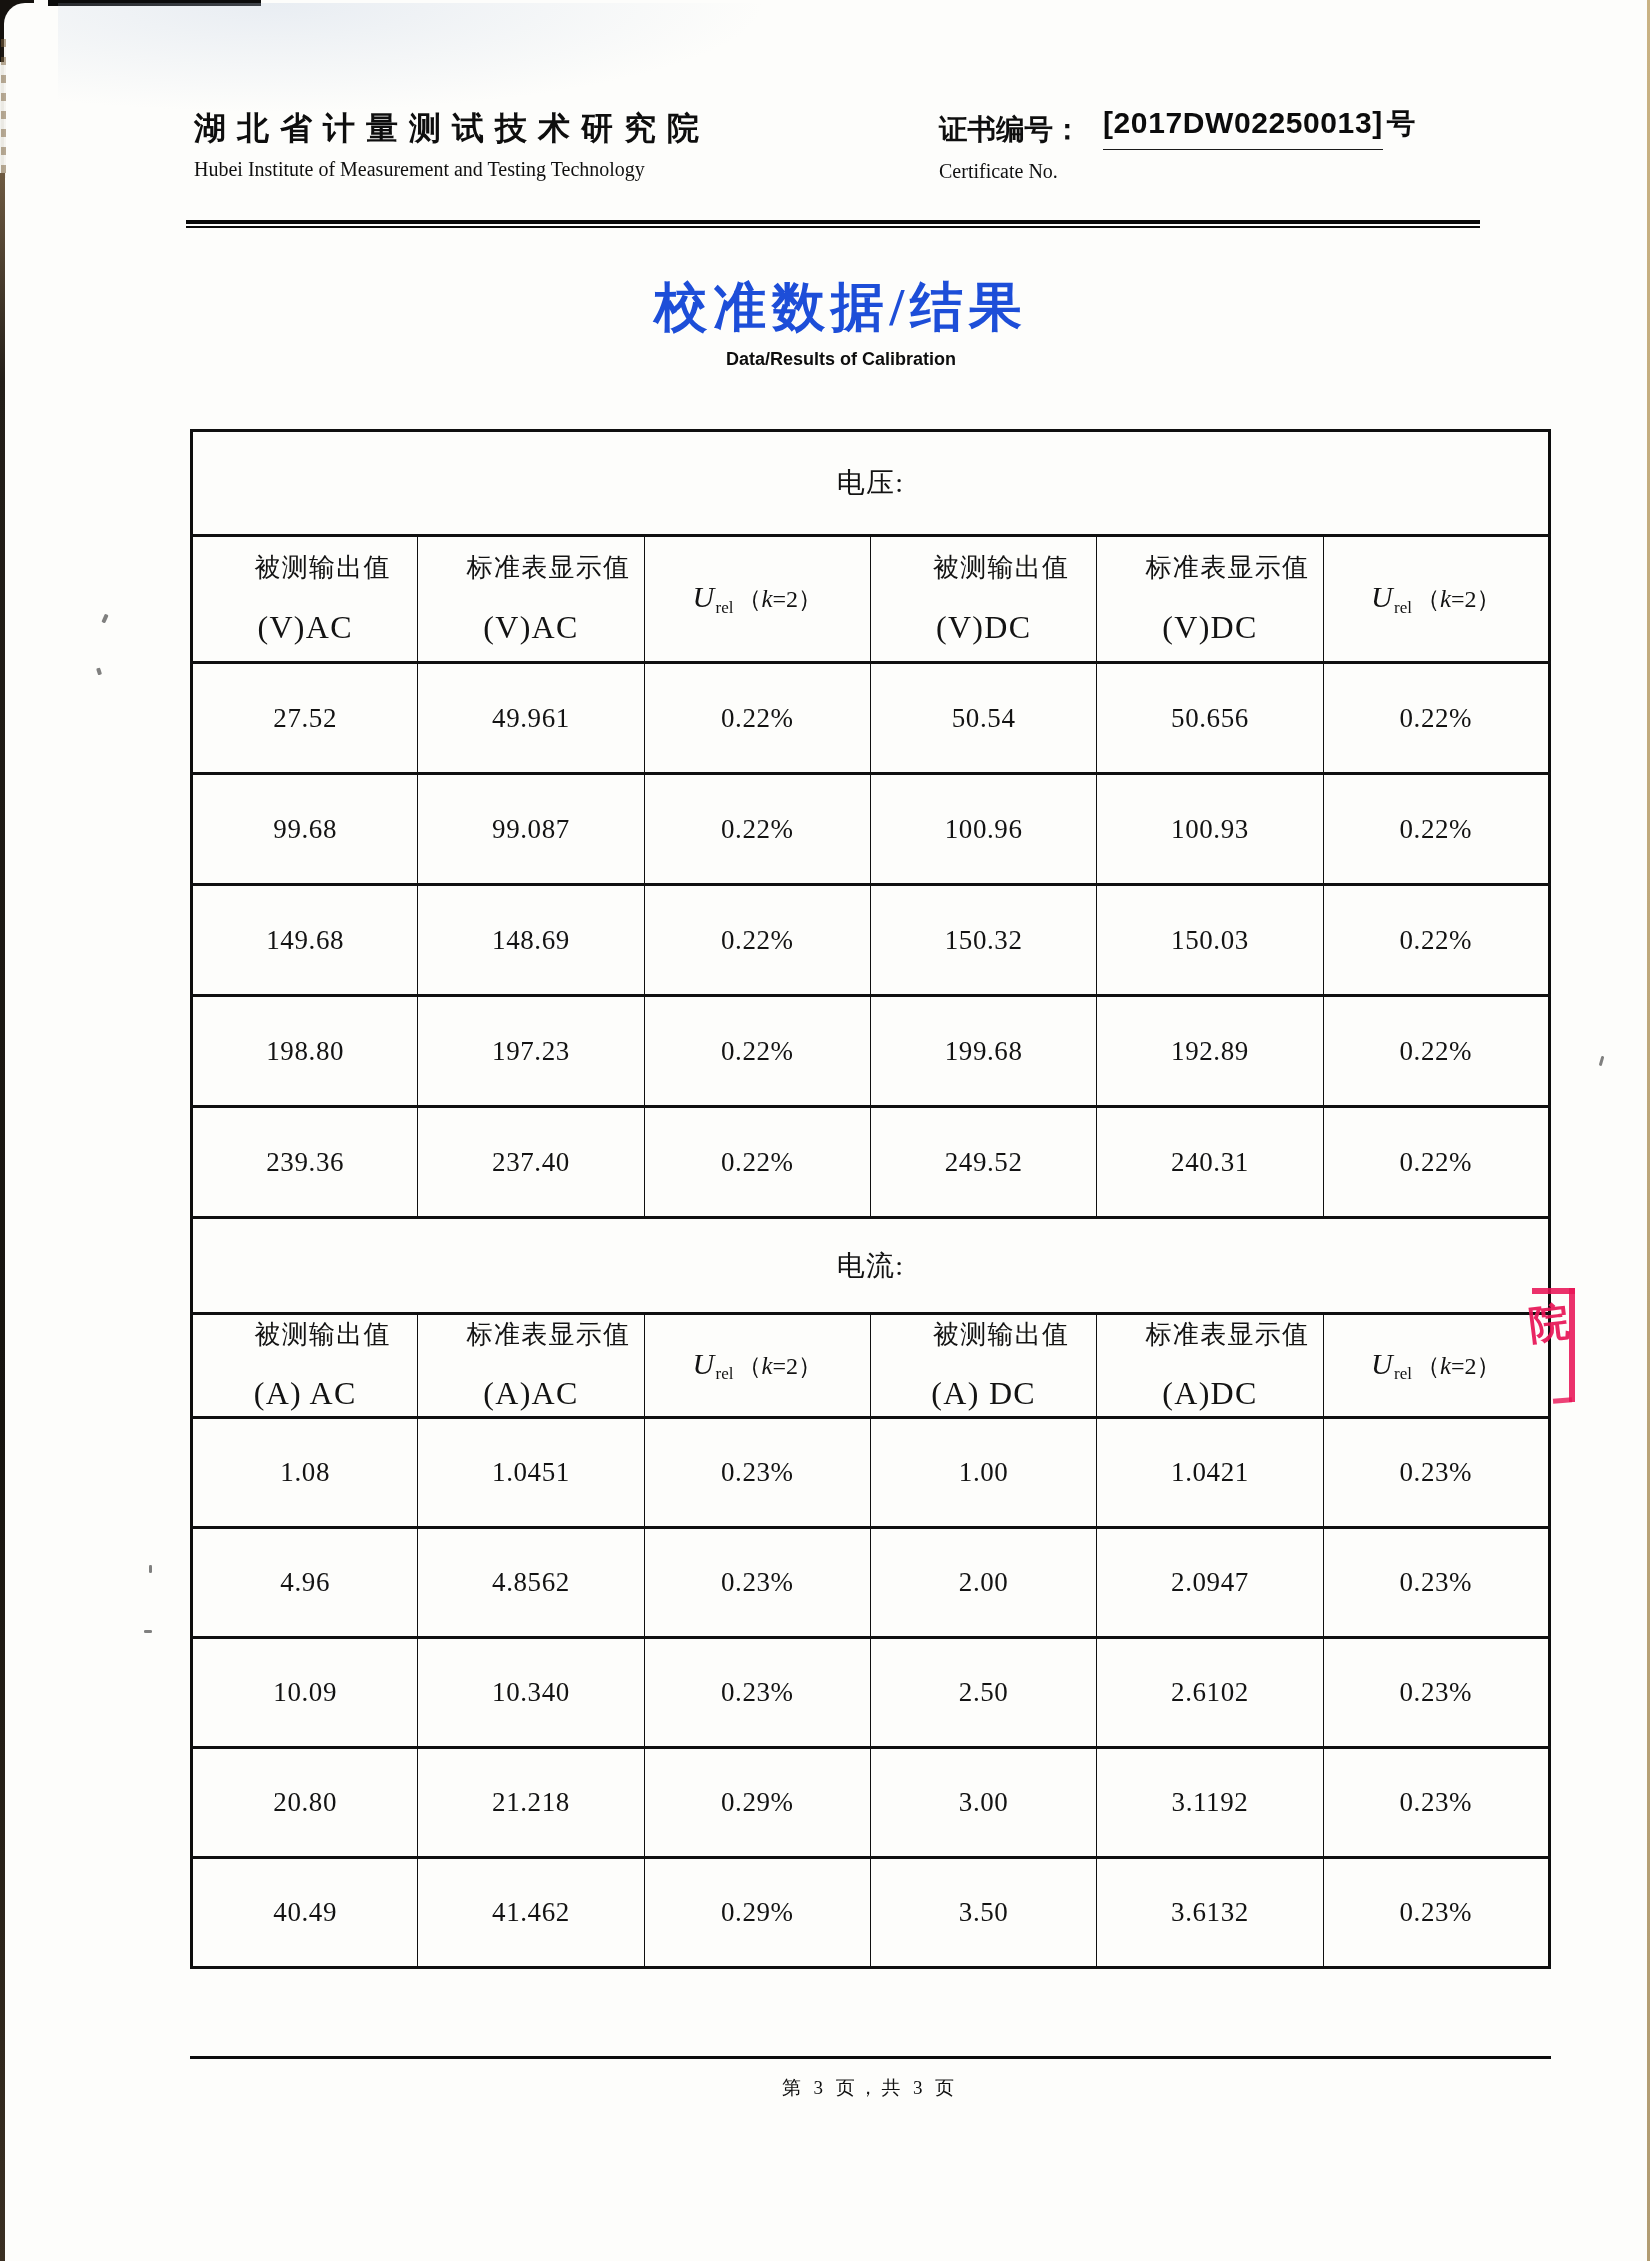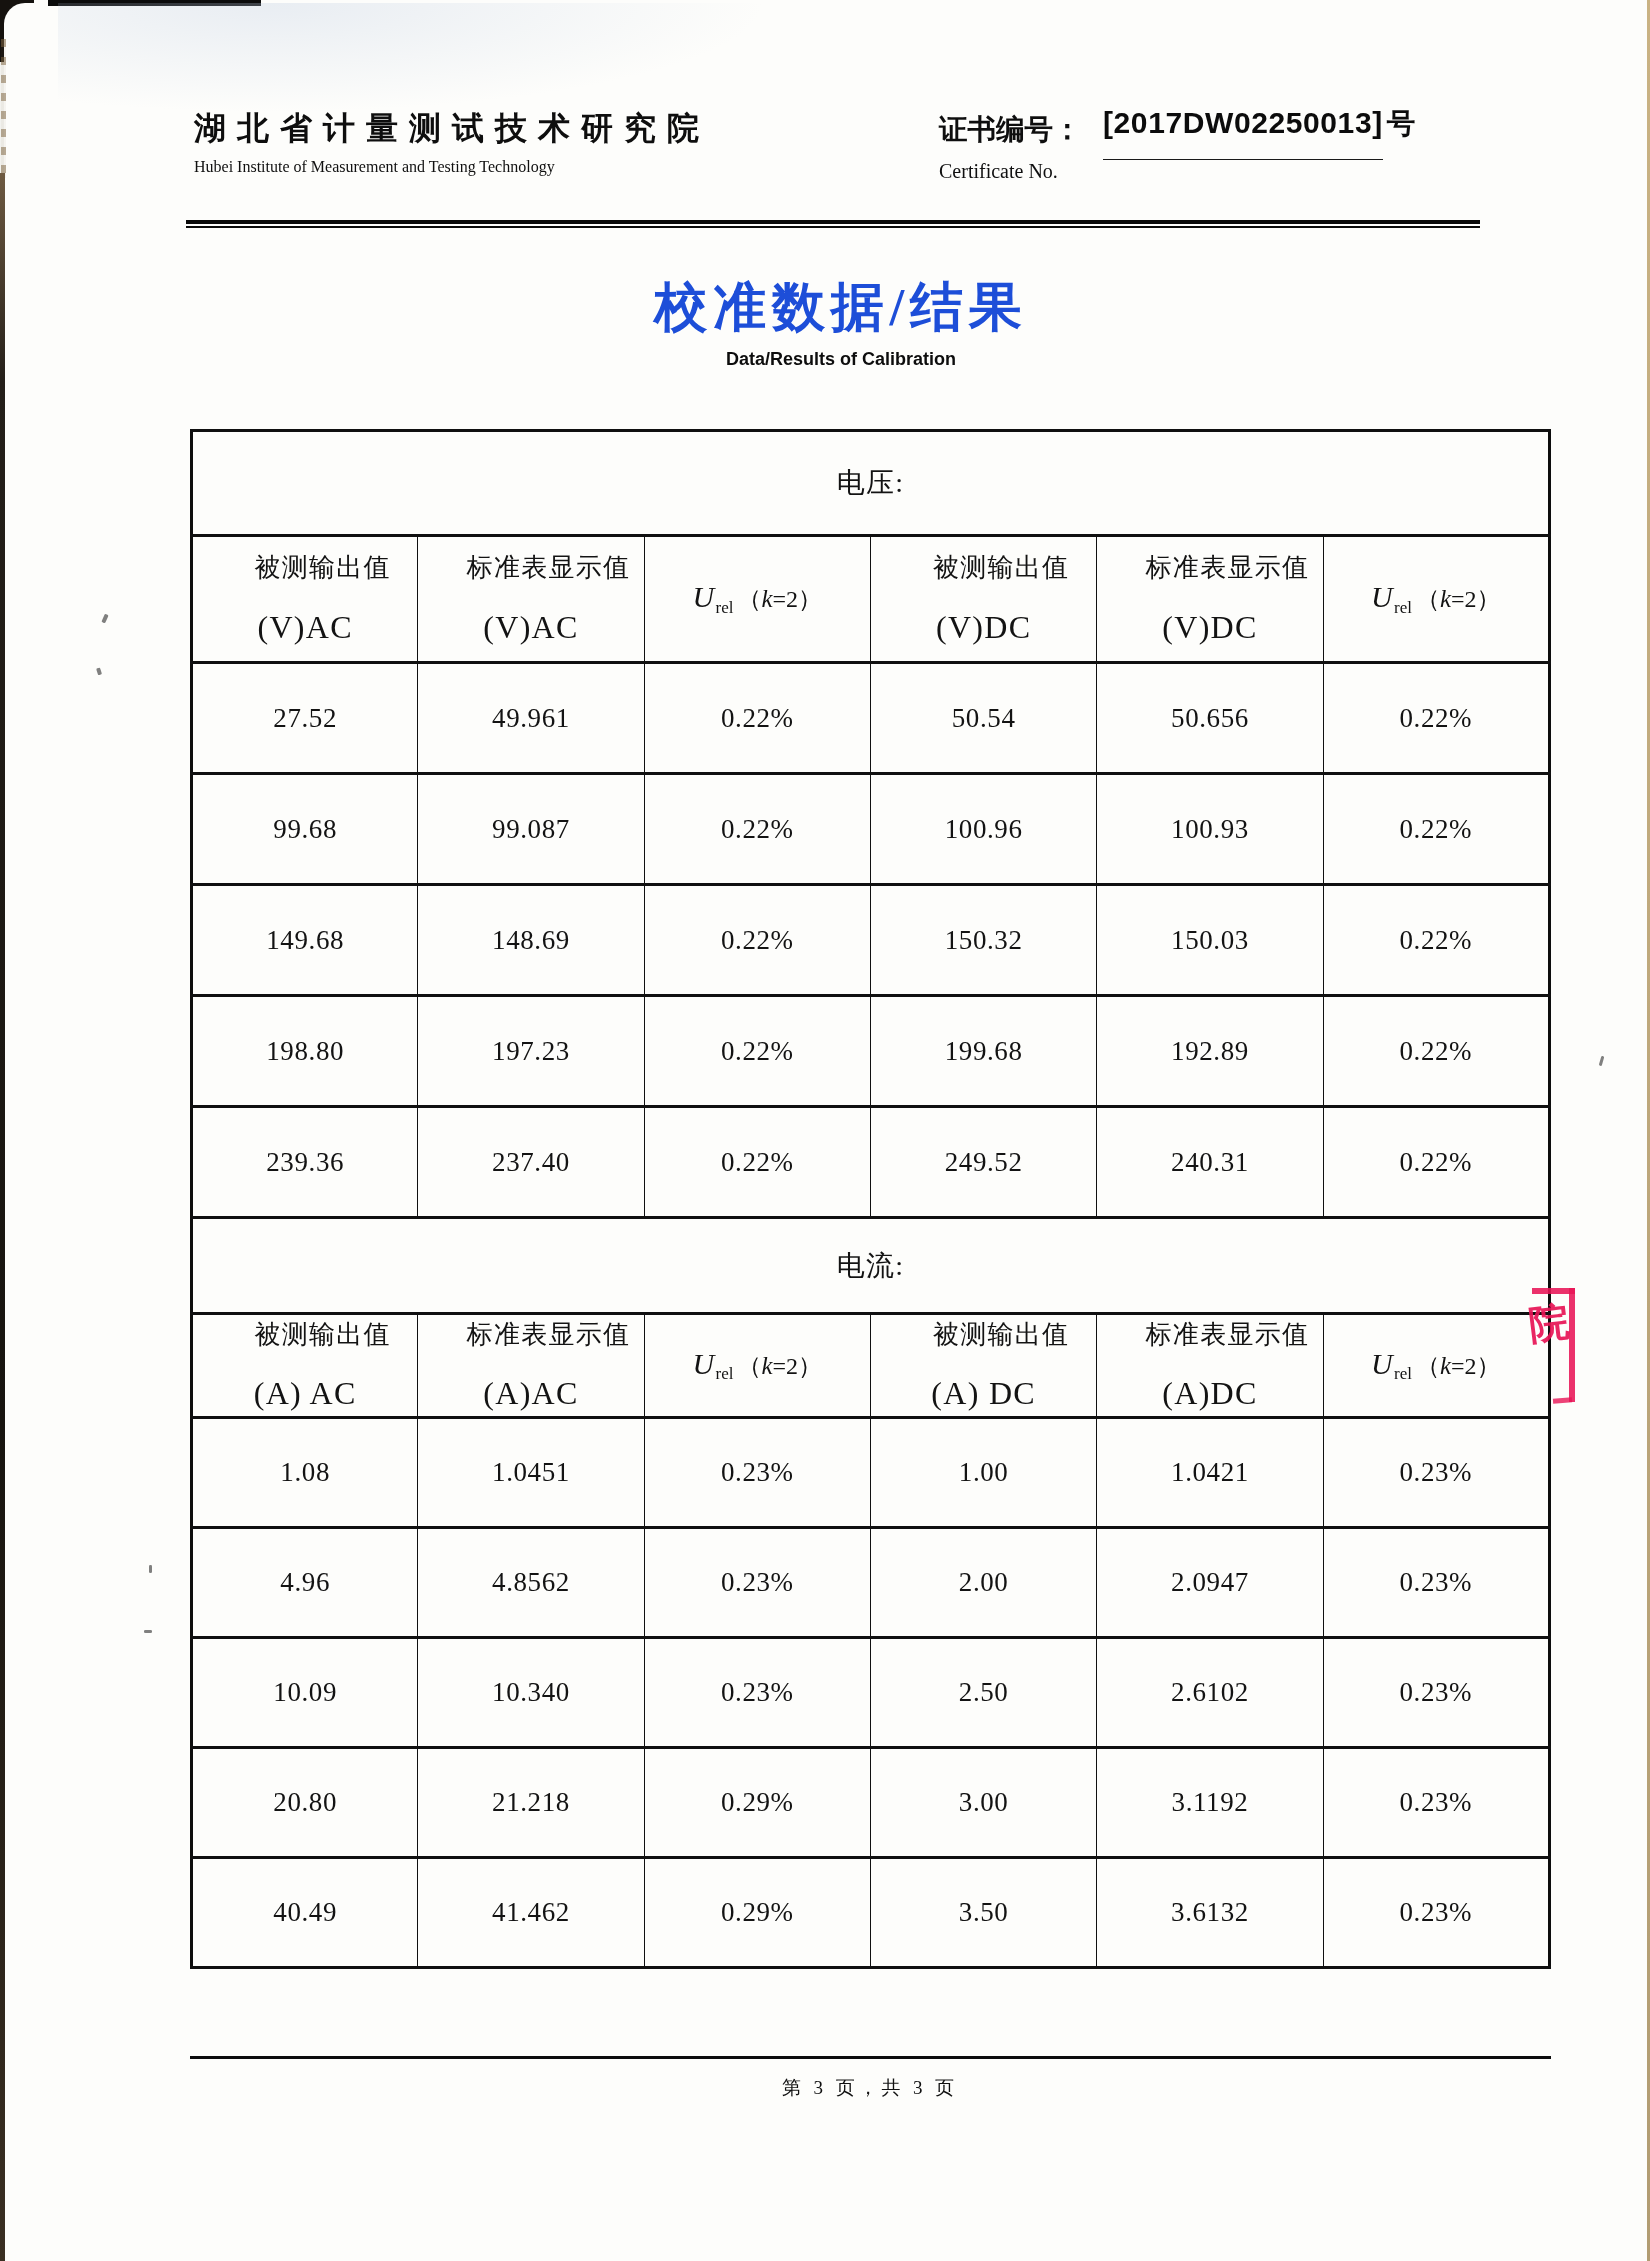--- a/index.html
+++ b/index.html
@@ -21,26 +21,26 @@
   .left-specks{position:absolute;left:0.6px;top:39px;width:5.8px;height:139px;
     background:repeating-linear-gradient(to bottom,rgba(125,100,64,.55) 0 7.8px,rgba(125,100,64,.06) 7.8px 18px);}
   .right-edge{position:absolute;right:0;top:0;width:4.5px;height:2261px;
     background:linear-gradient(to bottom,#c9b283,#b19c72);}
   .top-tint{position:absolute;left:58px;top:2.6px;width:711px;height:110px;
     background:radial-gradient(ellipse at 30% 0%,rgba(185,200,222,.30),transparent 70%);}
   .speck{position:absolute;background:#555;border-radius:1.3px;opacity:.75;}
   
   .inst-cn{position:absolute;left:194px;top:107px;font-size:32px;font-weight:bold;
     letter-spacing:11px;font-family:"Liberation Sans","DejaVu Sans",sans-serif;color:#0e0e0e;}
-  .inst-en{position:absolute;left:194px;top:158px;font-size:16px;color:#101010;}
+  .inst-en{position:absolute;left:194px;top:158px;font-size:20px;color:#101010;}
   .cert-label-cn{position:absolute;left:939px;top:111px;font-size:28.5px;font-weight:bold;
     font-family:"Liberation Sans","DejaVu Sans",sans-serif;color:#0e0e0e;}
   .cert-no{position:absolute;left:1103px;top:105px;font-size:30px;font-weight:bold;
     font-family:"Liberation Sans","DejaVu Sans",sans-serif;color:#0c0c0c;}
-  .cert-no .num{border-bottom:1.9px solid #1a1a1a;padding-bottom:20px;letter-spacing:0.6px;}
+  .cert-no .num{border-bottom:1.9px solid #1a1a1a;padding-bottom:10px;letter-spacing:0.6px;}
   .cert-no .suf{font-size:28.5px;margin-left:3.9px;}
   .cert-label-en{position:absolute;left:939px;top:160px;font-size:20px;color:#101010;}
   .header-rule{position:absolute;left:186px;top:220px;width:1294px;}
   .header-rule .l1{height:3.9px;background:#0a0a0a;}
   .header-rule .l2{height:1.9px;background:#0a0a0a;margin-top:2.6px;}
   .doc-title{position:absolute;left:194px;top:272px;width:1294px;text-align:center;
     font-size:53px;font-weight:bold;letter-spacing:5.8px;color:#1d4ed8;}
   .doc-subtitle{position:absolute;left:194px;top:349px;width:1294px;text-align:center;
     font-size:18px;font-weight:bold;color:#0d0d0d;
     font-family:"Liberation Sans","DejaVu Sans",sans-serif;}

